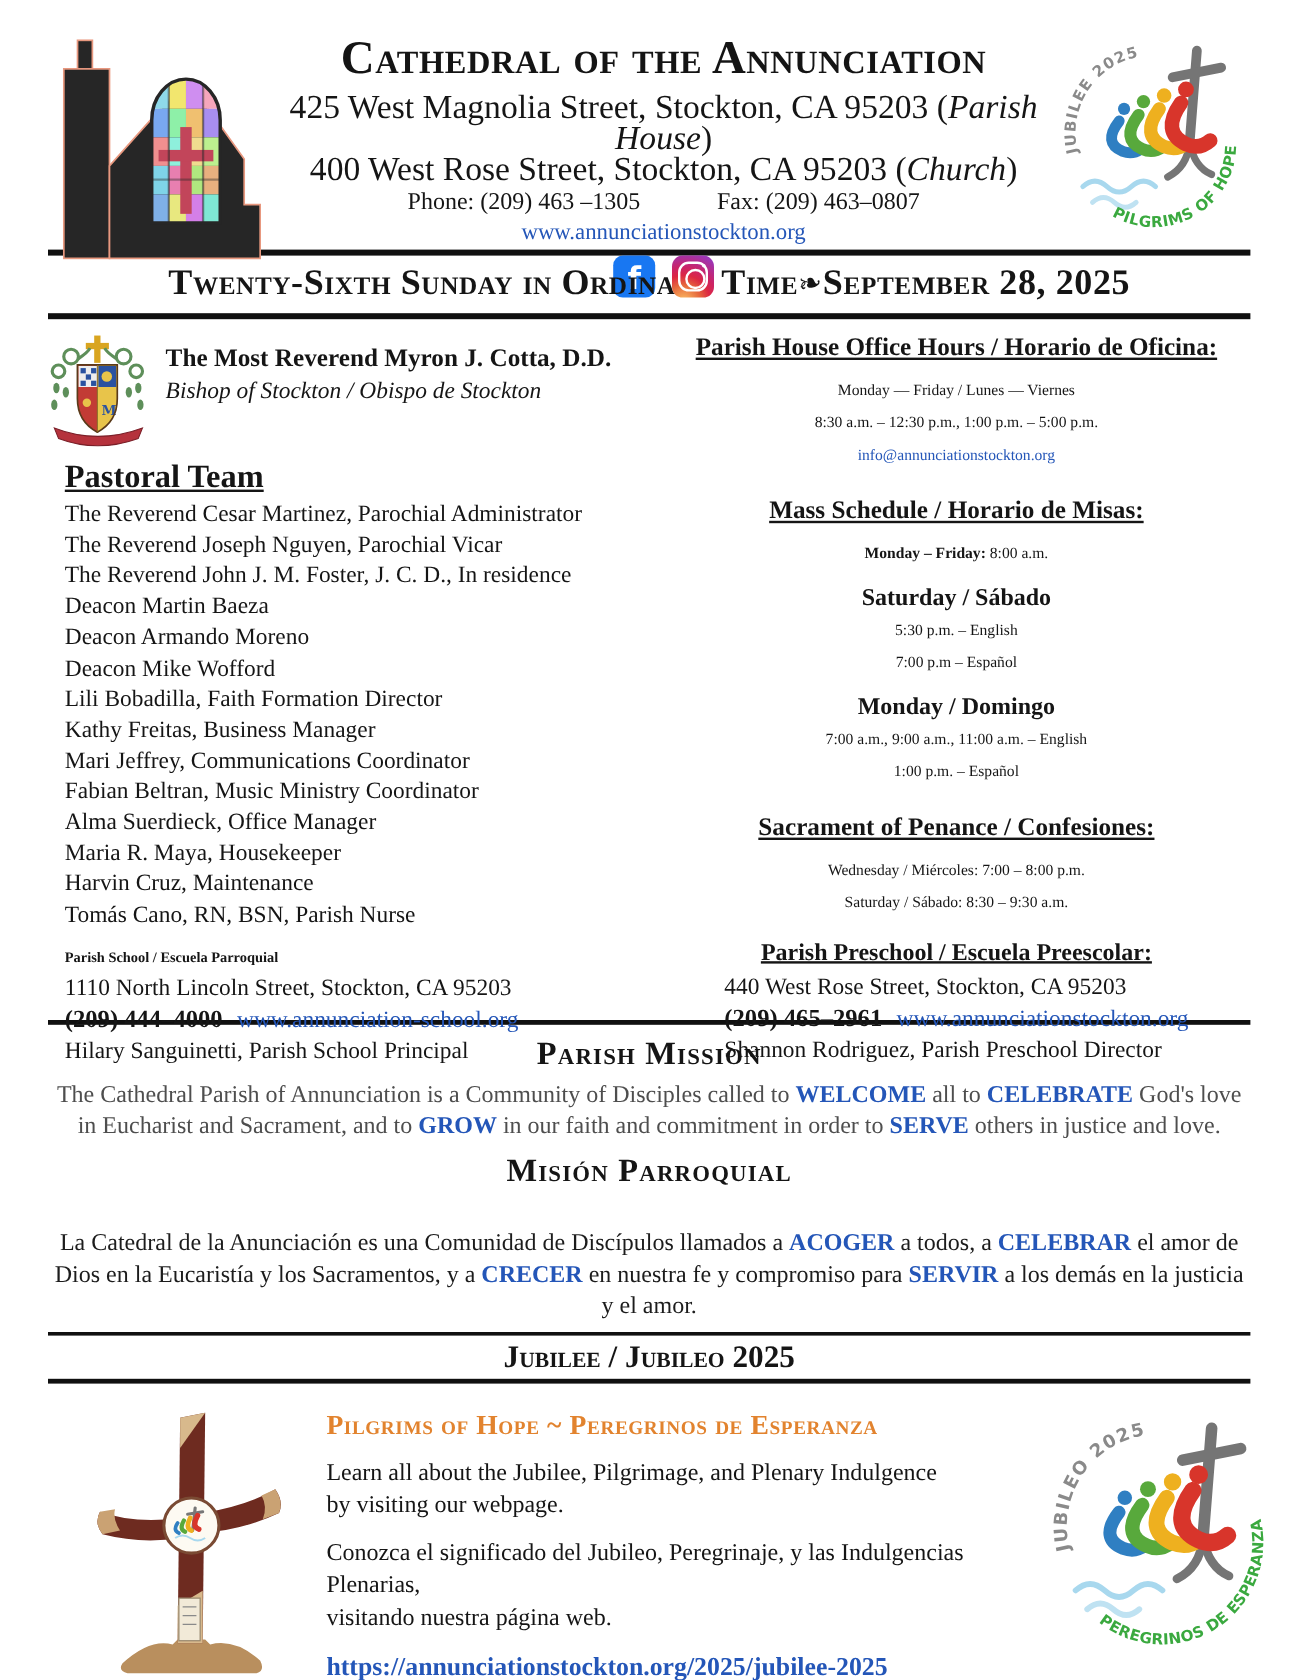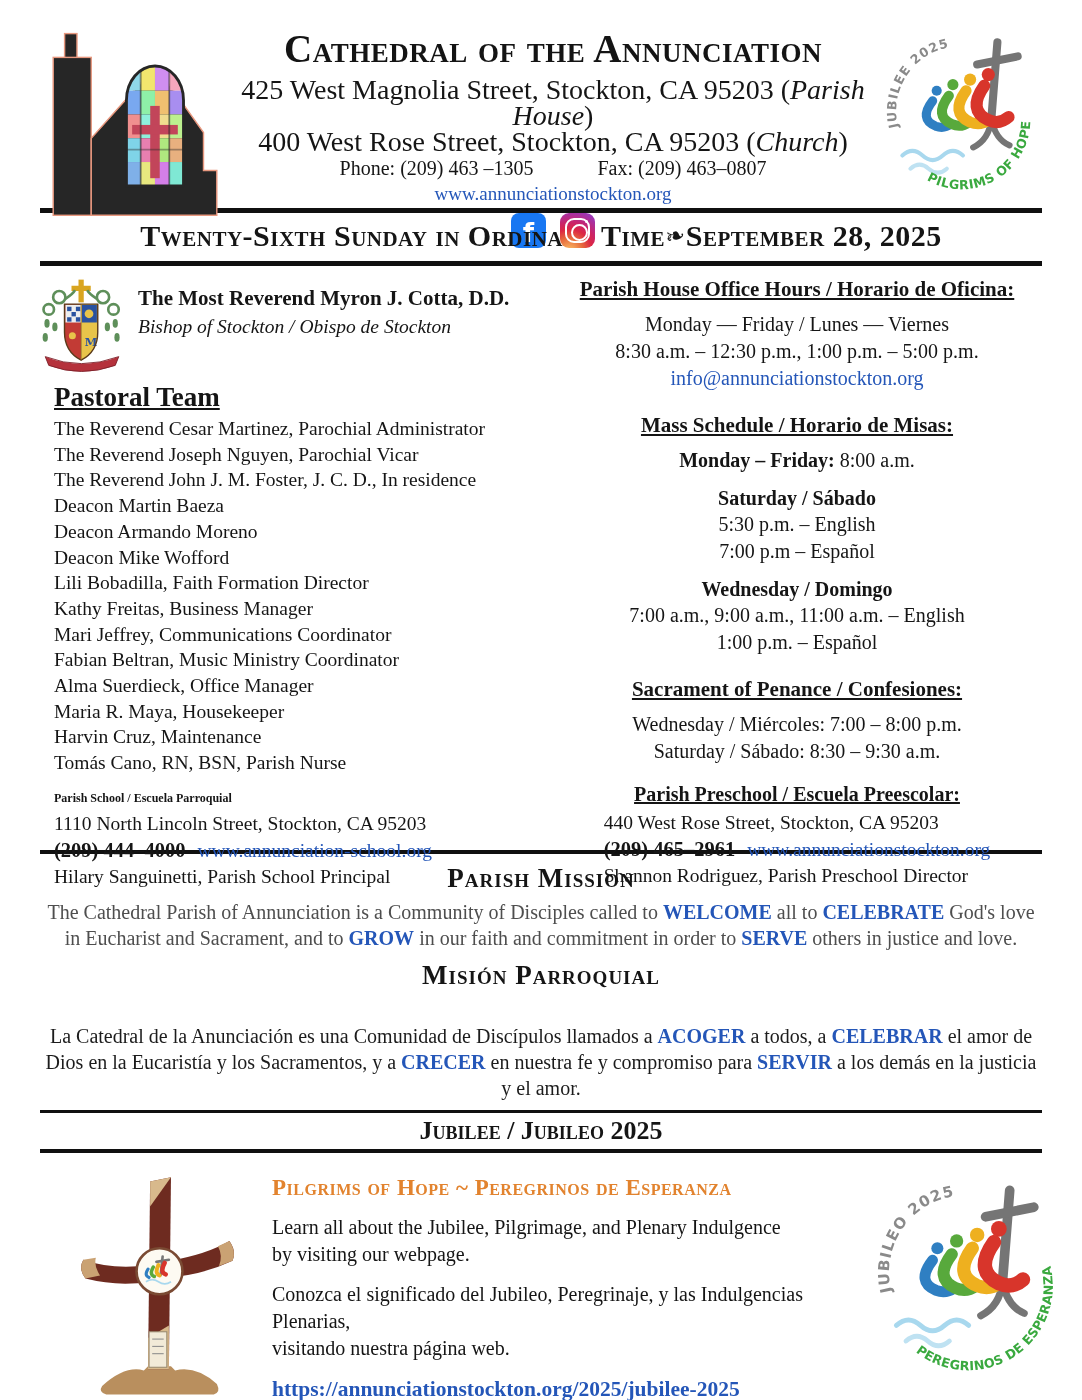--- a/index.html
+++ b/index.html
@@ -50,21 +50,21 @@
   .bishop-name{font-weight:bold;font-size:21px;margin-top:10px;}
   .bishop-title{font-style:italic;font-size:19.5px;margin-top:5px;}
   .sec-head{font-weight:bold;font-size:27px;text-decoration:underline;margin:6px 0 3px;padding-left:14px;}
   .team-member{font-size:19.5px;line-height:25.7px;padding-left:14px;}
   .school-block{margin-top:9px;padding-left:14px;font-size:19.5px;line-height:26px;}
   .block-head{font-weight:bold;font-size:12px;}
   .phone-link-row{display:flex;gap:12px;align-items:baseline;}
   .phone-bold{font-weight:bold;font-size:20.5px;}
 
   .rc-head{font-weight:bold;font-size:21px;text-decoration:underline;line-height:27px;}
-  .rc-line{font-size:20px;line-height:27px;}
+  .rc-line{font-size:13px;line-height:27px;}
   .rc-sub{font-weight:bold;font-size:20px;line-height:26px;margin-top:11px;}
   .mt8{margin-top:8px;} .mt20{margin-top:20px;}
   .preschool{margin-top:16px;}
   .inset{display:table;margin:2px auto 0;text-align:left;font-size:19.5px;line-height:26px;}
 
   .rule{height:4px;background:#101010;margin:0 40px;}
   .rule.thin{height:3px;}
 
   
   .m-sec{text-align:center;margin:0 44px;}
@@ -272,21 +272,21 @@
       <div class="rc-line">8:30 a.m. – 12:30 p.m., 1:00 p.m. – 5:00 p.m.</div>
       <div class="rc-line"><a>info@annunciationstockton.org</a></div>
 
       <div class="rc-head mt20">Mass Schedule / Horario de Misas:</div>
       <div class="rc-line mt8"><span class="b">Monday – Friday:</span><span> 8:00 a.m.</span></div>
       <div class="rc-sub">Saturday / Sábado</div>
       <div>
           <div class="rc-line">5:30 p.m. – English</div>
           <div class="rc-line">7:00 p.m – Español</div>
         </div>
-      <div class="rc-sub">Wednesday / Domingo</div>
+      <div class="rc-sub">Monday / Domingo</div>
       <div>
           <div class="rc-line">7:00 a.m., 9:00 a.m., 11:00 a.m. – English</div>
           <div class="rc-line">1:00 p.m. – Español</div>
         </div>
 
       <div class="rc-head mt20">Sacrament of Penance / Confesiones:</div>
       <div class="mt8">
           <div class="rc-line">Wednesday / Miércoles: 7:00 – 8:00 p.m.</div>
           <div class="rc-line">Saturday / Sábado: 8:30 – 9:30 a.m.</div>
         </div>

